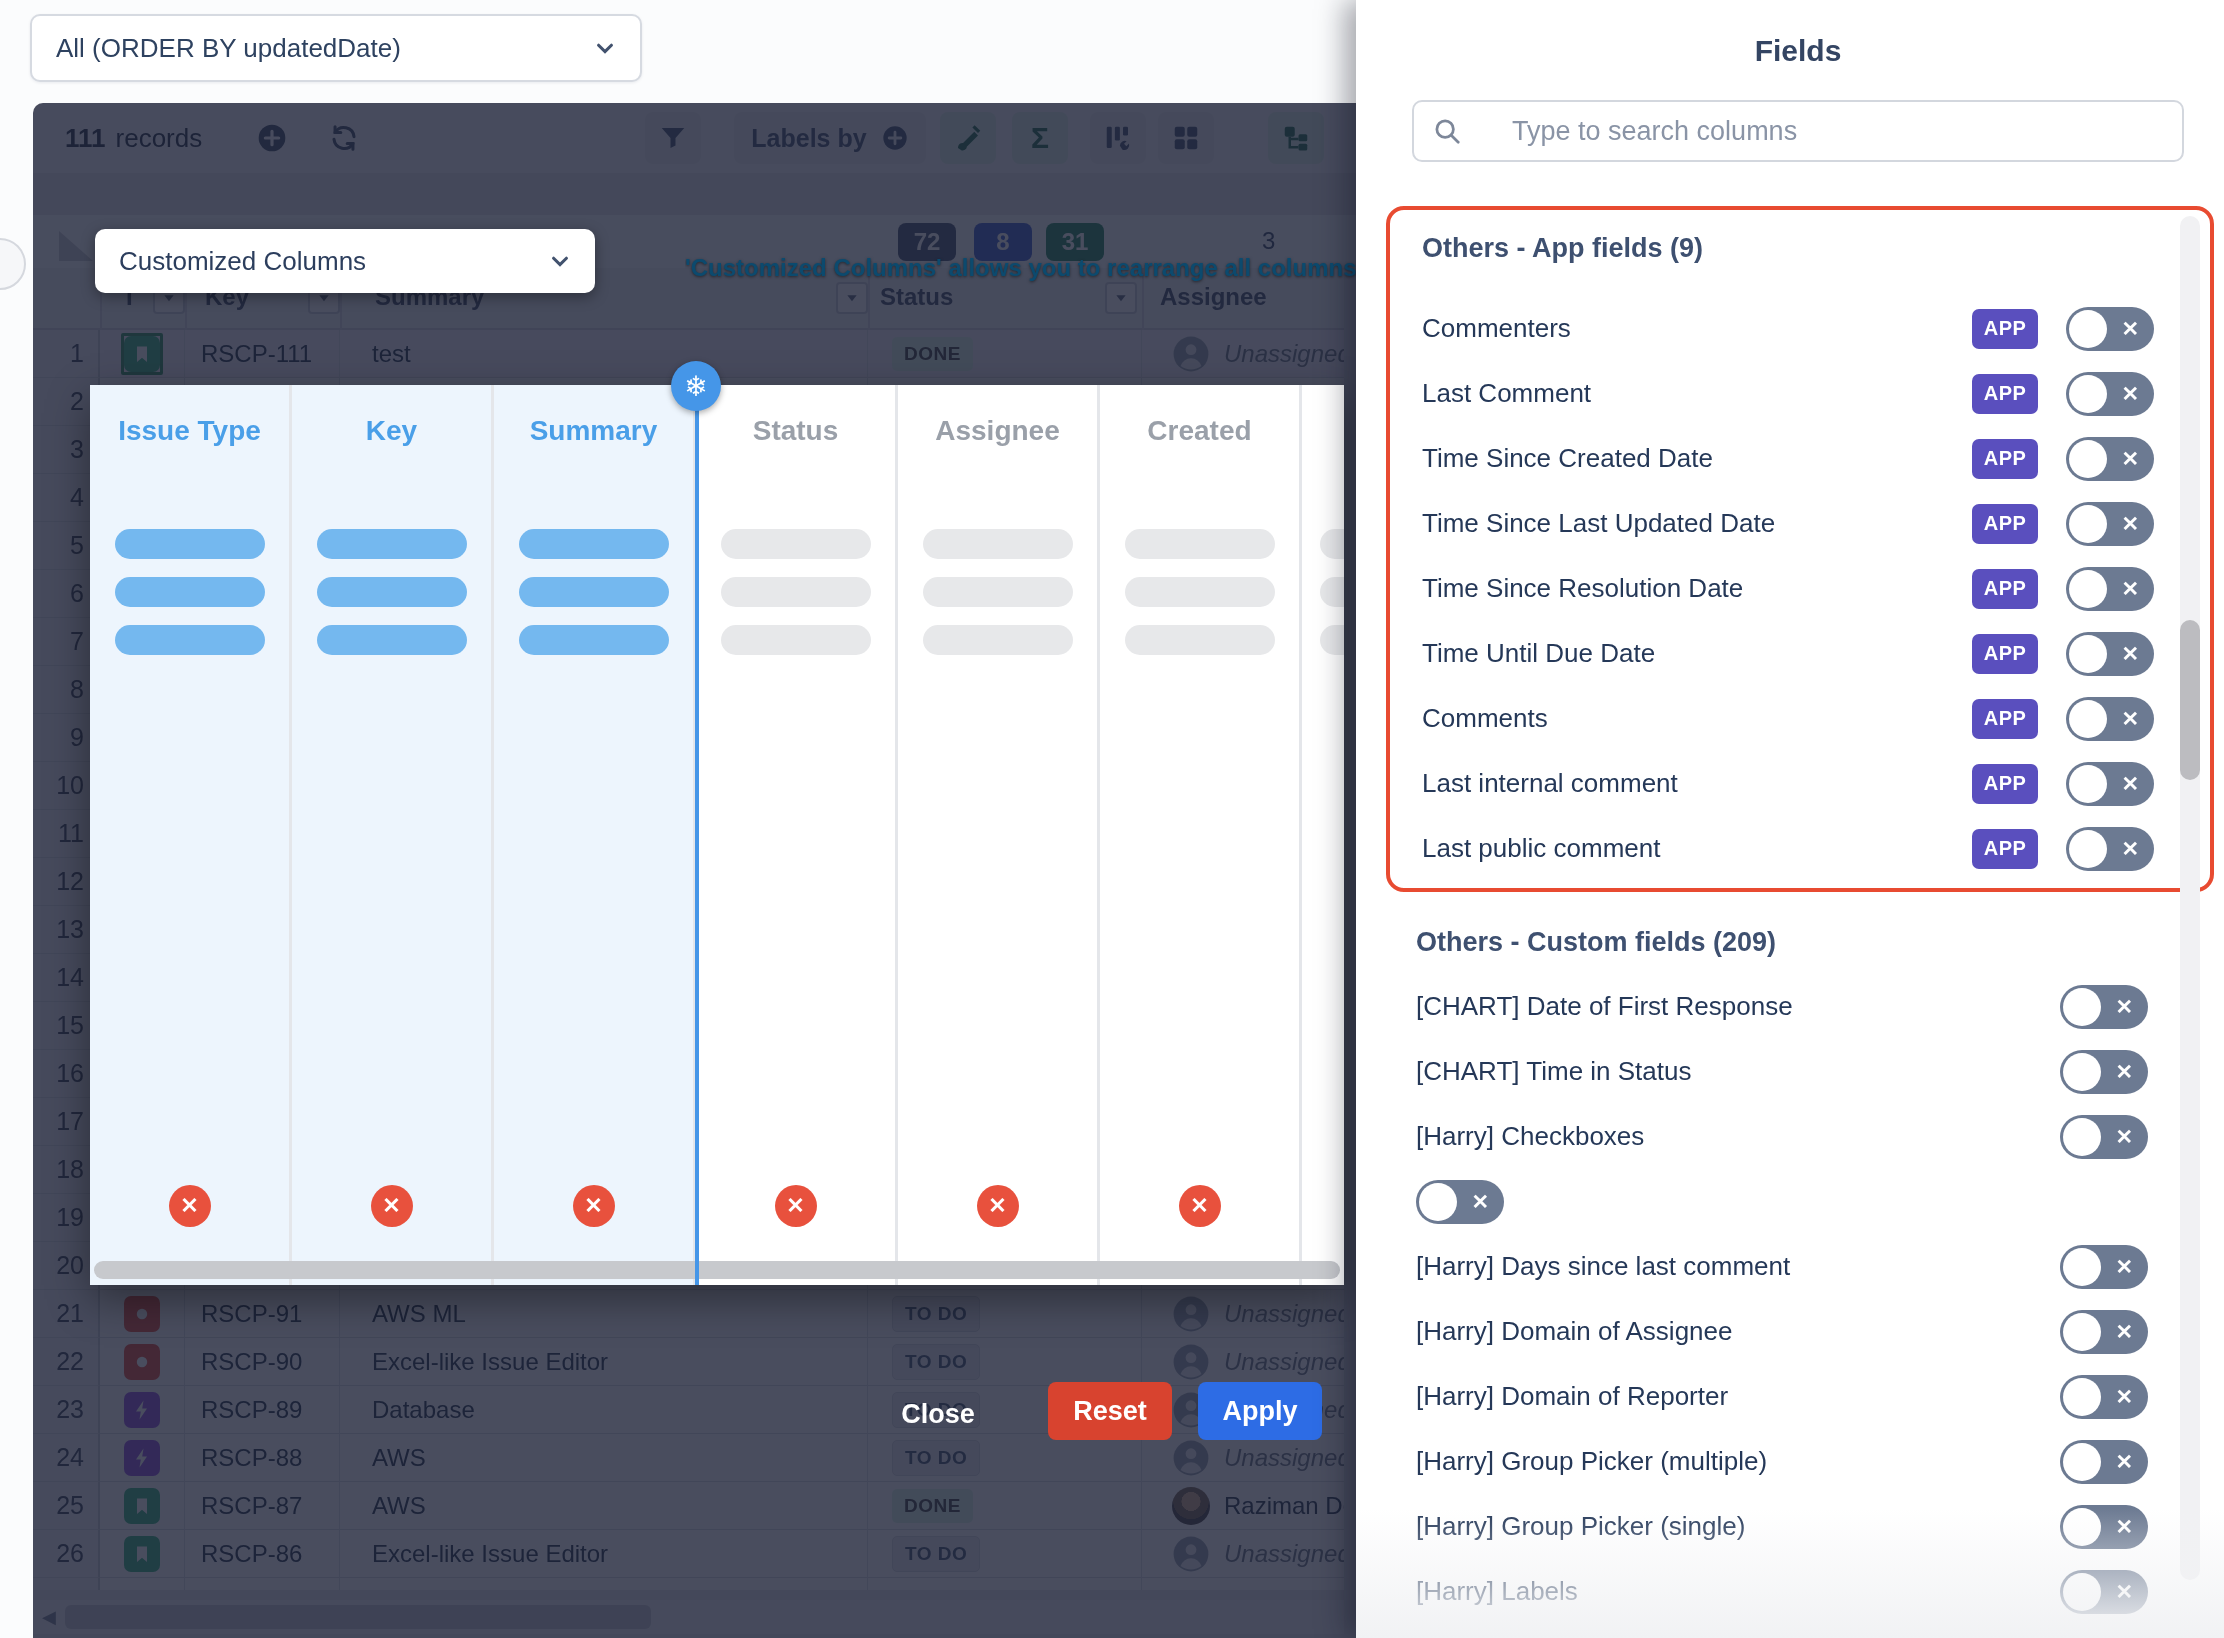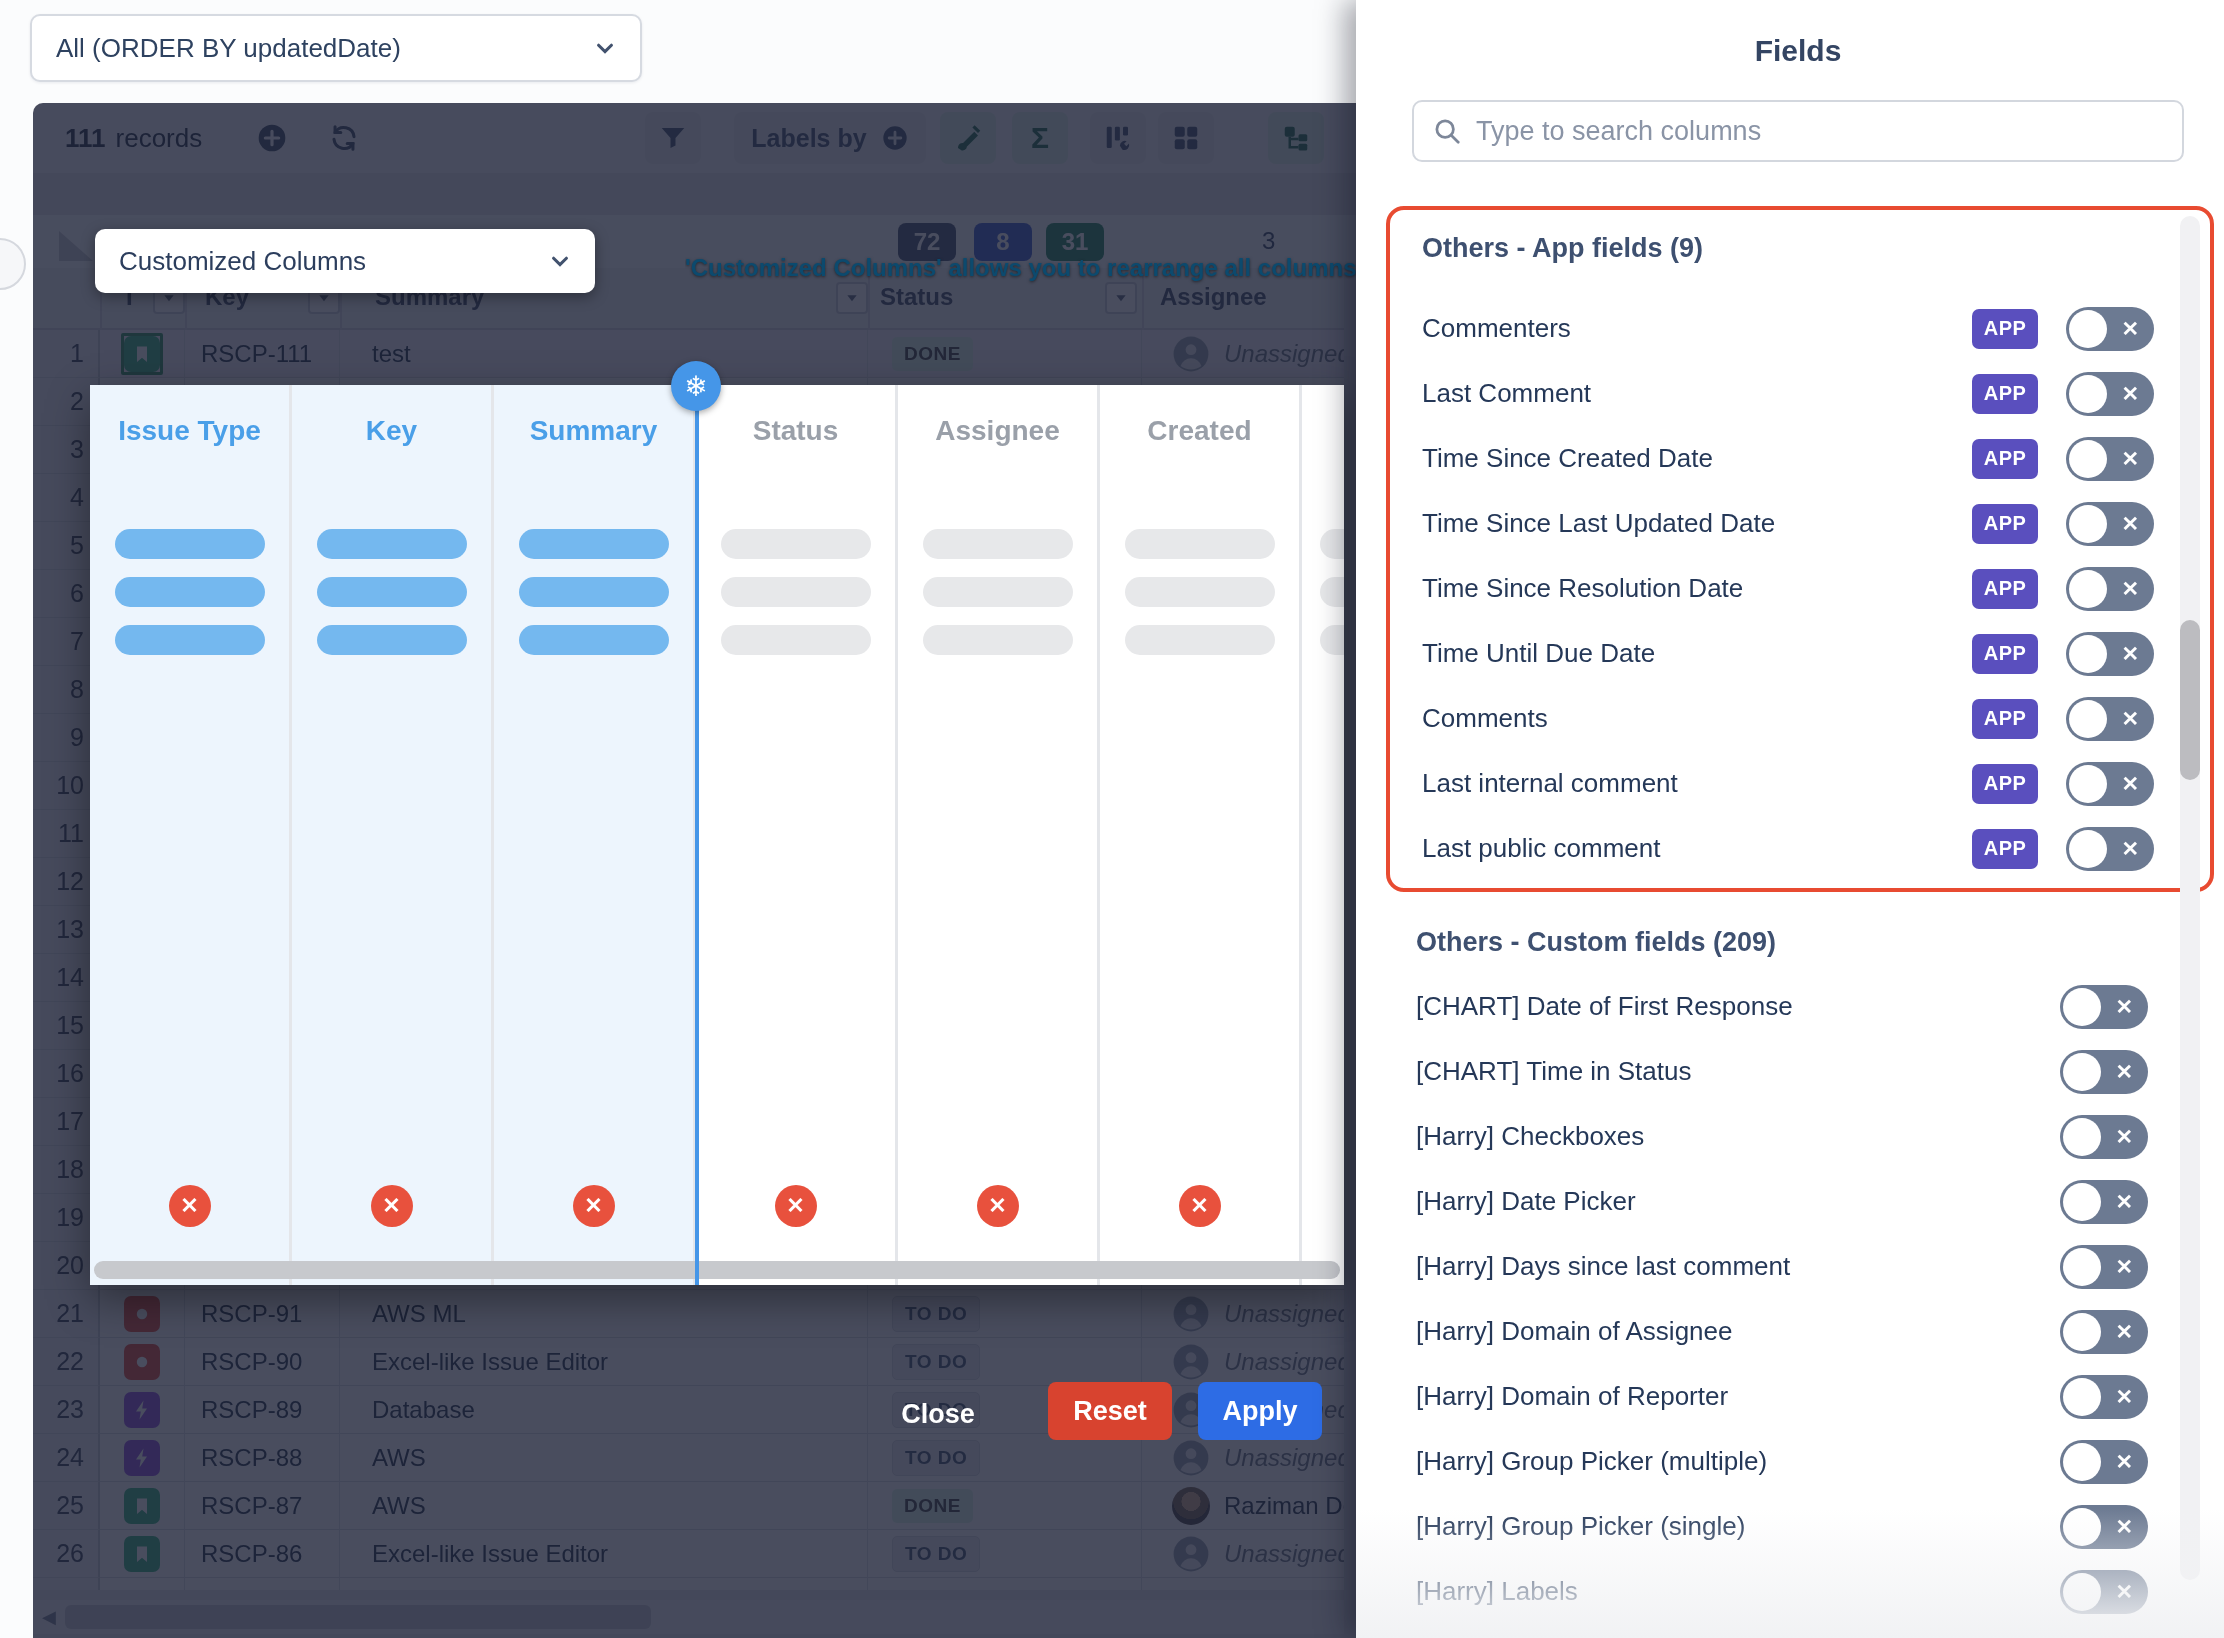--- a/index.html
+++ b/index.html
@@ -127,21 +127,21 @@
     justify-content:center; z-index:10; }
 
   
   .panel { position:absolute; left:1356px; top:0; width:868px; height:1638px; background:#fff; z-index:20;
     box-shadow:-12px 0 26px rgba(15,18,32,.35); }
   .panel-title { margin-top:34px; text-align:center; font-size:30px; font-weight:bold; color:#344563;margin-left:16px; }
   .search-box { position:absolute; left:56px; top:100px; width:772px; height:62px; border:2px solid #d3d7de;
     border-radius:10px; display:flex; align-items:center; padding:0 18px; gap:14px; }
   .search-box svg { width:30px; height:30px; color:#7d8799; flex:none; }
   .search-box input { border:none; outline:none; flex:1; font-size:27px; color:#7f1d1d;
-    font-family:"Liberation Sans", sans-serif; background:transparent; }
+    font-family:"Liberation Sans", sans-serif; background:transparent;margin-left:36px; }
   .search-box input::placeholder { color:#8a94a6; }
 
   .hl-box { position:absolute; left:30px; top:206px; width:828px; height:686px; border:4px solid #E84B31;
     border-radius:18px; padding:16px 56px 0 32px; }
   .sect-h { font-size:27px; font-weight:bold; color:#3e5070; height:44px; display:flex; align-items:center; }
   .hl-box .sect-h { margin-bottom:26px; }
   .f-item { height:65px; display:flex; align-items:center; }
   .f-label { flex:1; font-size:26px; color:#253858; overflow:hidden; white-space:nowrap; }
   .app-badge { width:66px; height:40px; background:#5A4FBE; color:#fff; border-radius:7px; font-size:20px;
     font-weight:bold; display:flex; align-items:center; justify-content:center; letter-spacing:.5px;
@@ -826,21 +826,20 @@
             </span>
           </div>
           <div class="f-item">
             <span class="f-label">[Harry] Checkboxes</span>
             <span class="toggle">
               <span class="knob"></span>
               <span class="tx">✕</span>
             </span>
           </div>
           <div class="f-item">
-            <span class="f-label">[Harry] Date Picker</span>
             <span class="toggle">
               <span class="knob"></span>
               <span class="tx">✕</span>
             </span>
           </div>
           <div class="f-item">
             <span class="f-label">[Harry] Days since last comment</span>
             <span class="toggle">
               <span class="knob"></span>
               <span class="tx">✕</span>

